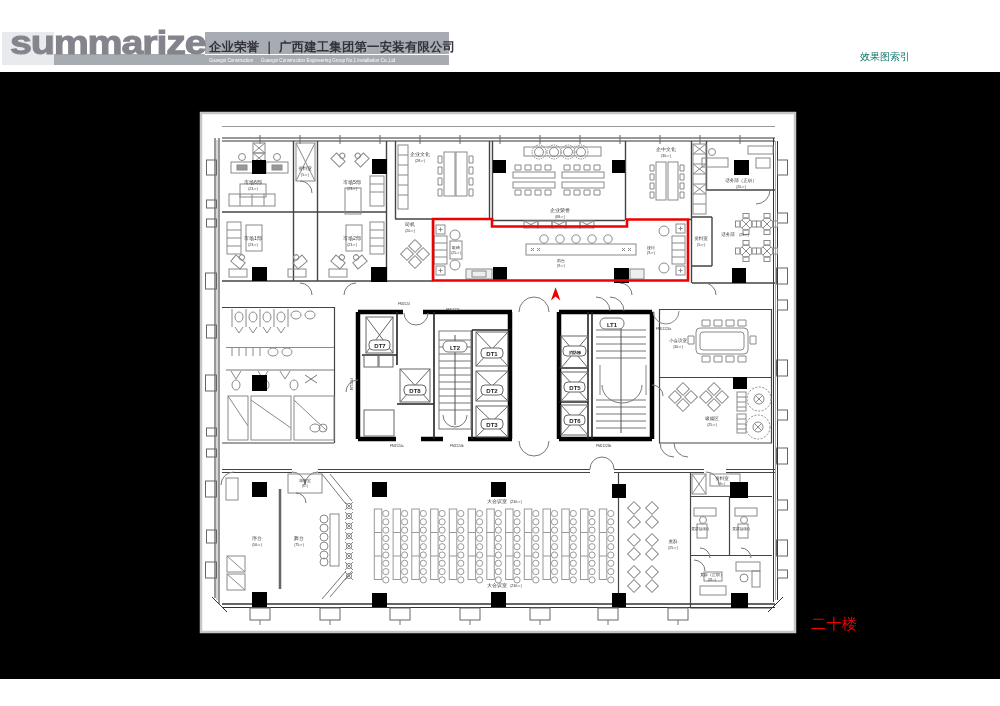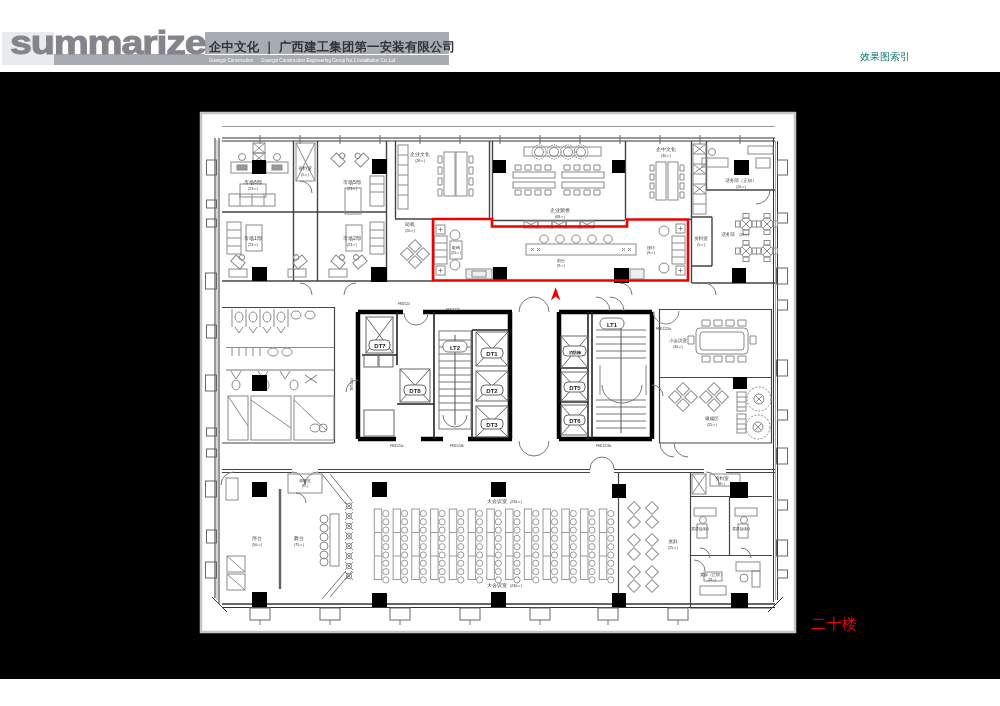--- a/index.html
+++ b/index.html
@@ -17,21 +17,21 @@
   #blk{position:absolute;left:0;top:72px;width:1000px;height:607px;background:#000;}
   #plansvg{position:absolute;left:0;top:0;}
 </style>
 </head>
 <body>
 <div id="lgbox"></div>
 <div id="bandA"></div>
 <div id="bandB"></div>
 <div id="bandC"></div>
 <div id="summ">summarize</div>
-<div id="cn">企中文化 ｜ 广西建工集团第一安装有限公司</div>
+<div id="cn">企业荣誉 ｜ 广西建工集团第一安装有限公司</div>
 <div id="en">Guangxi Construction&nbsp;&nbsp;&nbsp;&nbsp;&nbsp;&nbsp;Guangxi Construction Engineering Group No.1 Installation Co.,Ltd</div>
 <div id="idx">效果图索引</div>
 <div id="blk"></div>
 <svg id="plansvg" width="1000" height="706" viewBox="0 0 1000 706">
 
   <rect x="201" y="113" width="594" height="519" fill="#fff" stroke="#c6c6ca" stroke-width="2.5"></rect>
   <defs>
     <g id="xbox">
         <rect x="0" y="0" width="12" height="10"></rect>
         <path d="M0,0 L12,10 M12,0 L0,10"></path>

